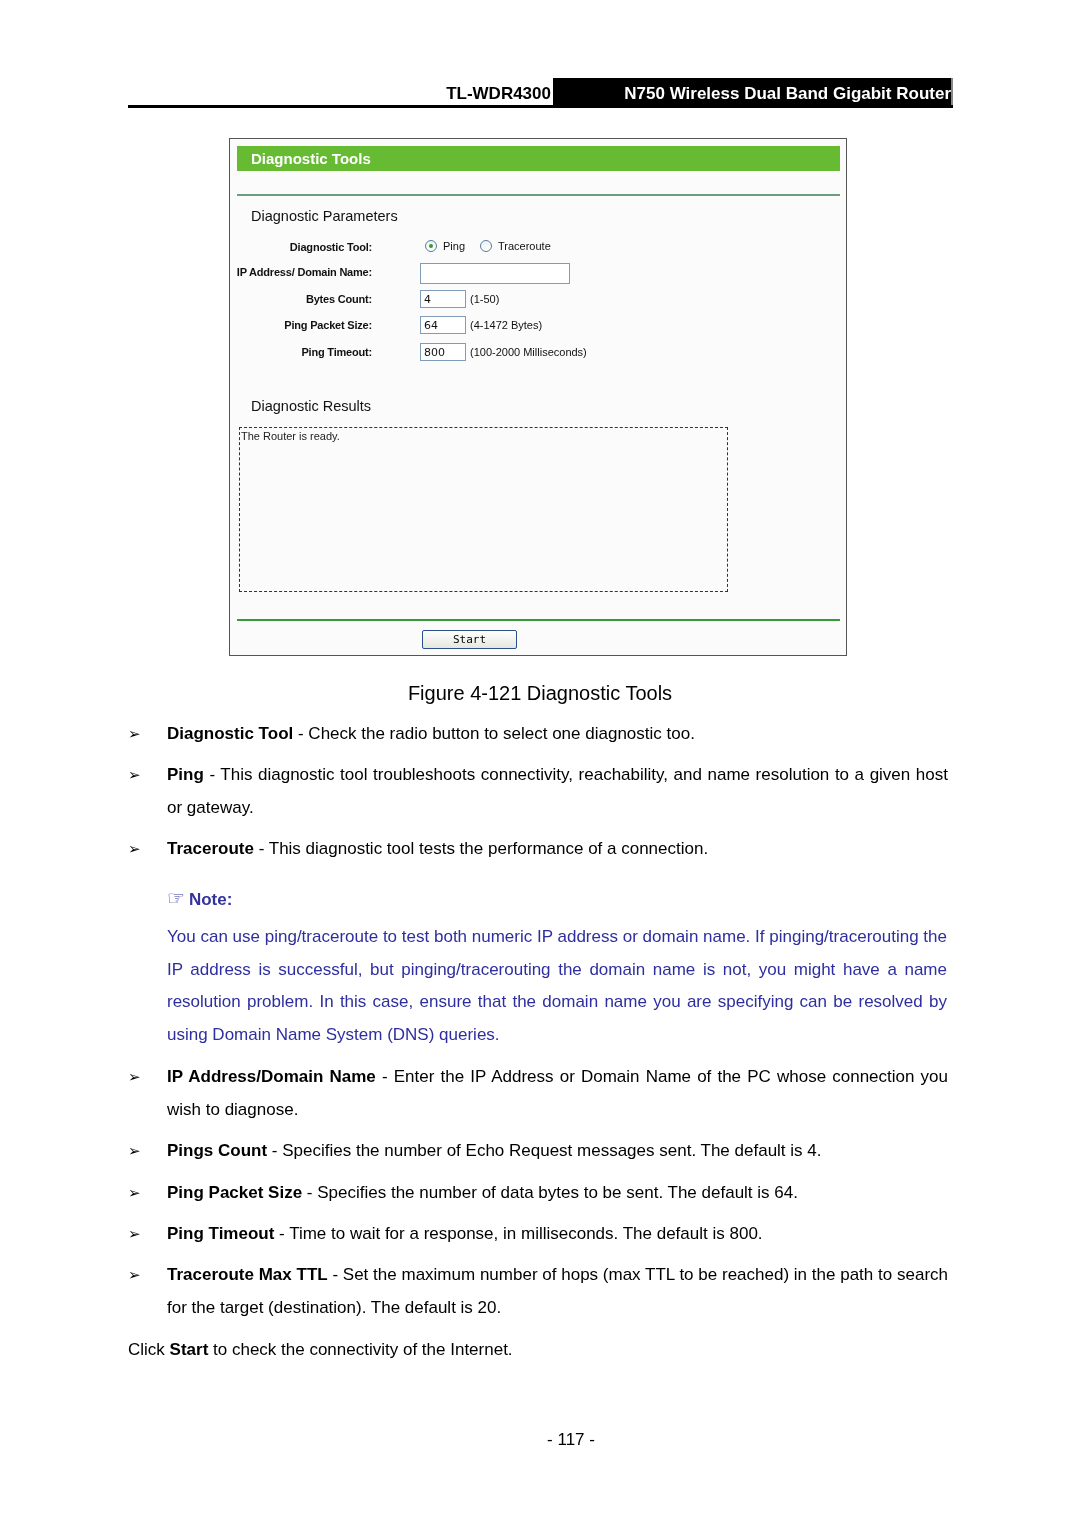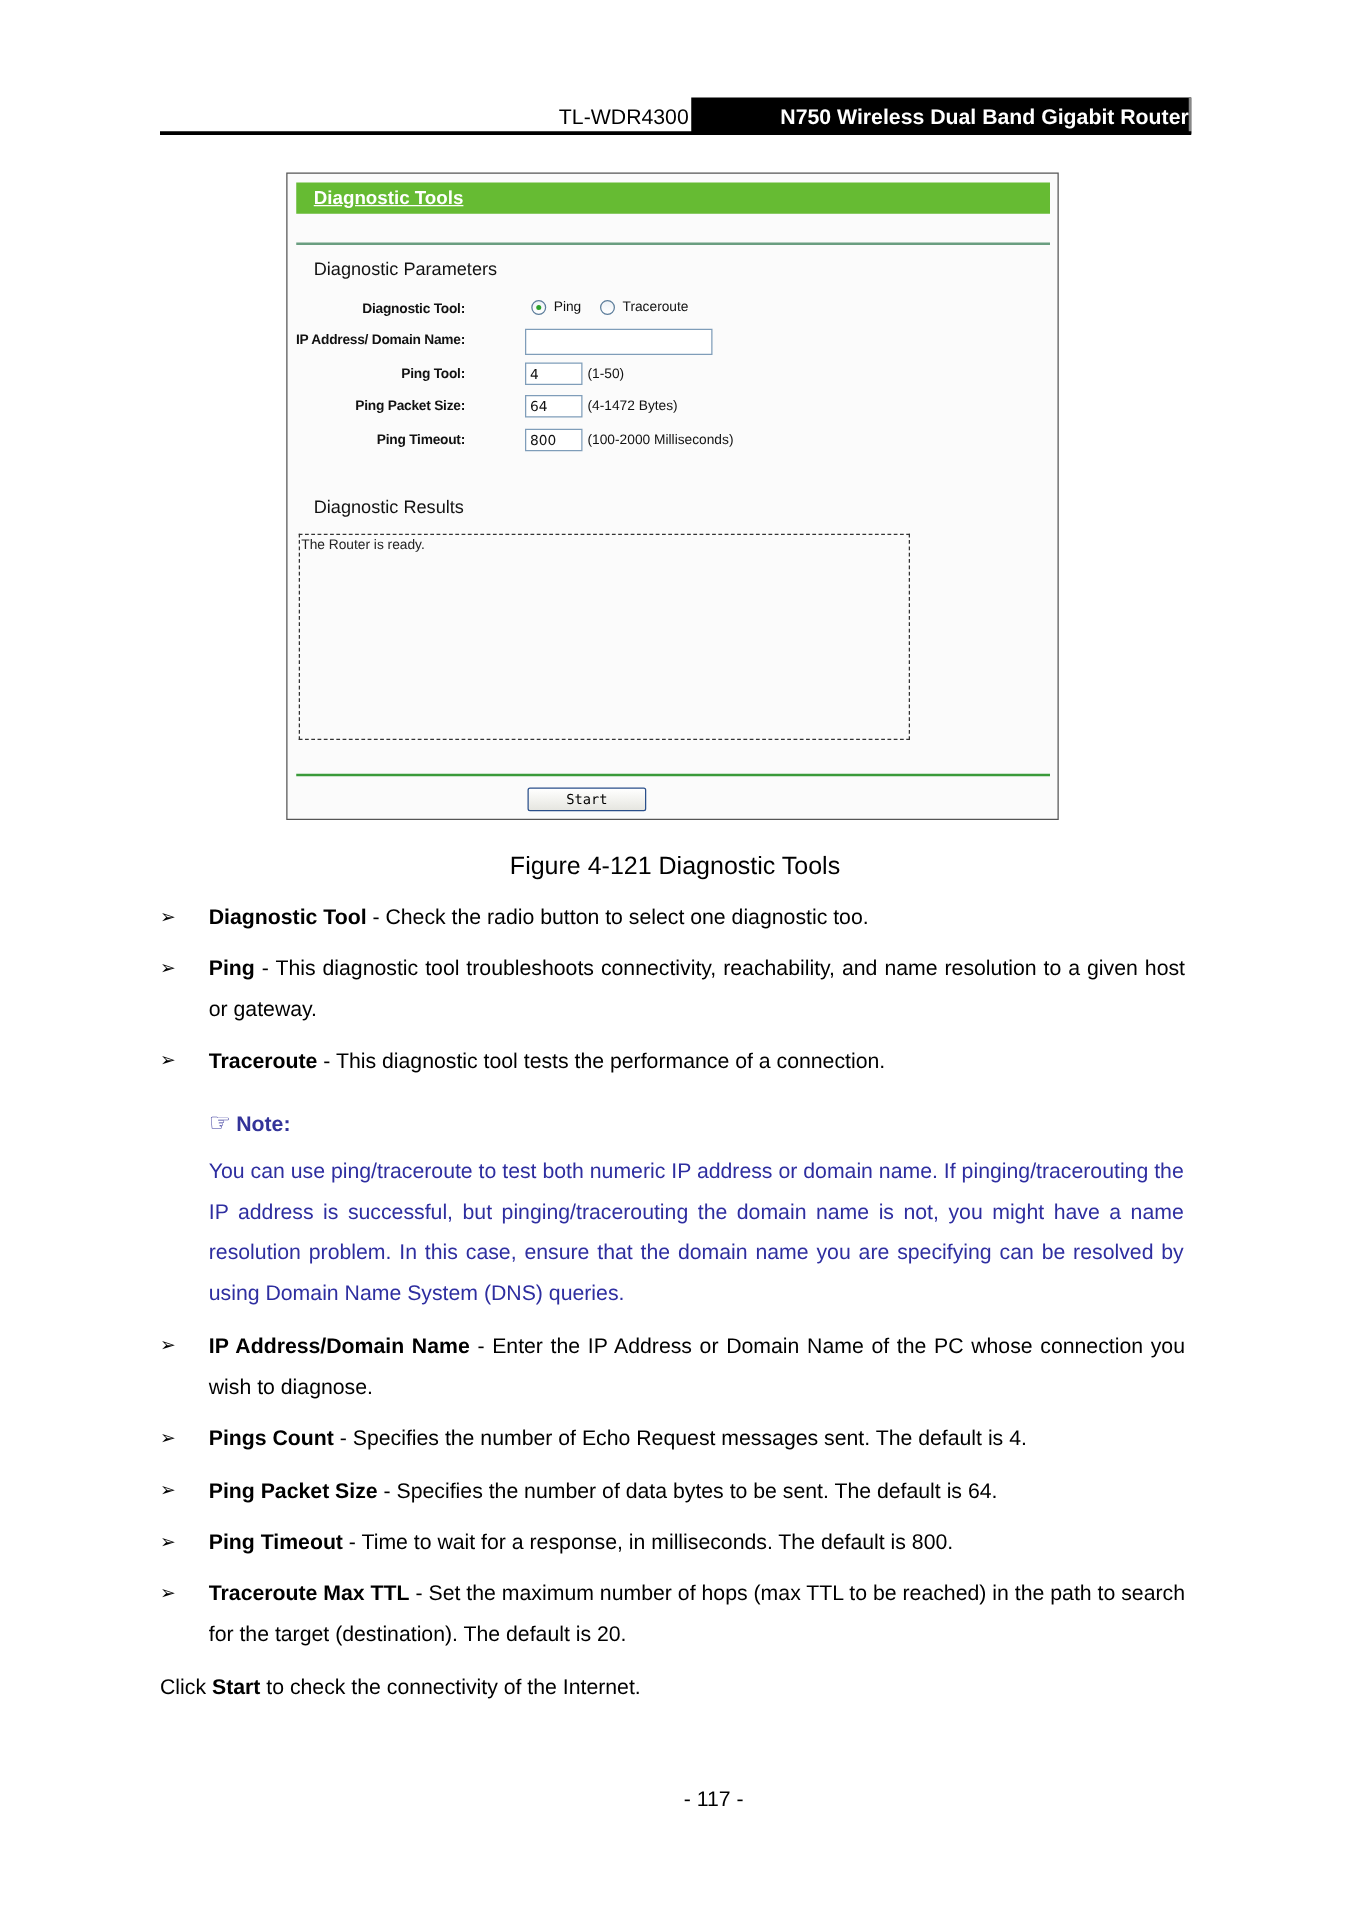--- a/index.html
+++ b/index.html
@@ -1,26 +1,26 @@
 <!DOCTYPE html>
 <html><head>
 <meta charset="utf-8">
 <style>
   html, body { margin: 0; padding: 0; background: #ffffff; }
   body { width: 1080px; height: 1527px; position: relative; font-family: "Liberation Sans", sans-serif; color: #000; overflow: hidden; }
 
   
   .hdr { position: absolute; left: 128px; top: 78px; width: 825px; height: 30px; }
   .hdr-line { position: absolute; left: 0; right: 0; bottom: 0; height: 3px; background: #000; }
-  .hdr-model { position: absolute; right: 402px; top: 6px; font-weight: normal; font-size: 17px; }
+  .hdr-model { position: absolute; right: 402px; top: 6px; font-weight: bold; font-size: 17px; }
   .hdr-box { position: absolute; right: 0; top: 0; width: 400px; height: 29px; background: #000; color: #fff; font-weight: bold; font-size: 17px; line-height: 32px; text-align: right; border-right: 2px solid #888; box-sizing: border-box; }
 
   
   .fig { position: absolute; left: 229px; top: 138px; width: 618px; height: 518px; border: 1px solid #555; background: #fbfbfb; box-sizing: border-box; }
-  .fig-title { position: absolute; left: 7px; top: 7px; width: 603px; height: 25px; background: #66bb33; color: #fff; font-weight: bold; font-size: 15px; line-height: 25px; padding-left: 14px; box-sizing: border-box; text-decoration: underline; }
+  .fig-title { position: absolute; left: 7px; top: 7px; width: 603px; height: 25px; background: #66bb33; color: #fff; font-weight: bold; font-size: 15px; line-height: 25px; padding-left: 14px; box-sizing: border-box; }
   .fig-rule { position: absolute; left: 7px; width: 603px; height: 2px; }
   .rule1 { top: 55px; background: #6a9e80; }
   .rule2 { top: 480px; background: #3a9a3a; }
   .section-h { position: absolute; left: 21px; font-size: 14.5px; color: #111; }
   .row { position: absolute; left: 0; height: 22px; width: 600px; }
   .row-label { position: absolute; right: 458px; top: 3px; font-size: 11px; font-weight: bold; color: #111; white-space: nowrap; letter-spacing: -0.2px; }
   .field { position: absolute; left: 190px; top: 0; height: 18px; border: 1px solid #7f9db9; background: #fff; font-size: 11px; padding: 2px 3px; box-sizing: border-box; color: #111; font-family: "DejaVu Sans", sans-serif; }
   .field.small { width: 46px; }
   .field.wide { width: 150px; }
   .field.disabled { color: #aaa; border-color: #a9bfcf; }
@@ -65,21 +65,21 @@
 
   <div class="row" style="top:99px;">
     <span class="row-label">Diagnostic Tool:</span>
     <span class="radio checked" style="left:195px;"></span>
     <span class="radio-label" style="left:213px;">Ping</span>
     <span class="radio" style="left:250px;"></span>
     <span class="radio-label" style="left:268px;">Traceroute</span>
   </div>
 
   <div class="row" style="top:151px;">
-    <span class="row-label">Ping Tool:</span>
+    <span class="row-label">Bytes Count:</span>
     <div class="field small">4</div>
     <span class="hint">(1-50)</span>
   </div>
 
   <div class="row" style="top:177px;">
     <span class="row-label">Ping Packet Size:</span>
     <div class="field small">64</div>
     <span class="hint">(4-1472 Bytes)</span>
   </div>
 

